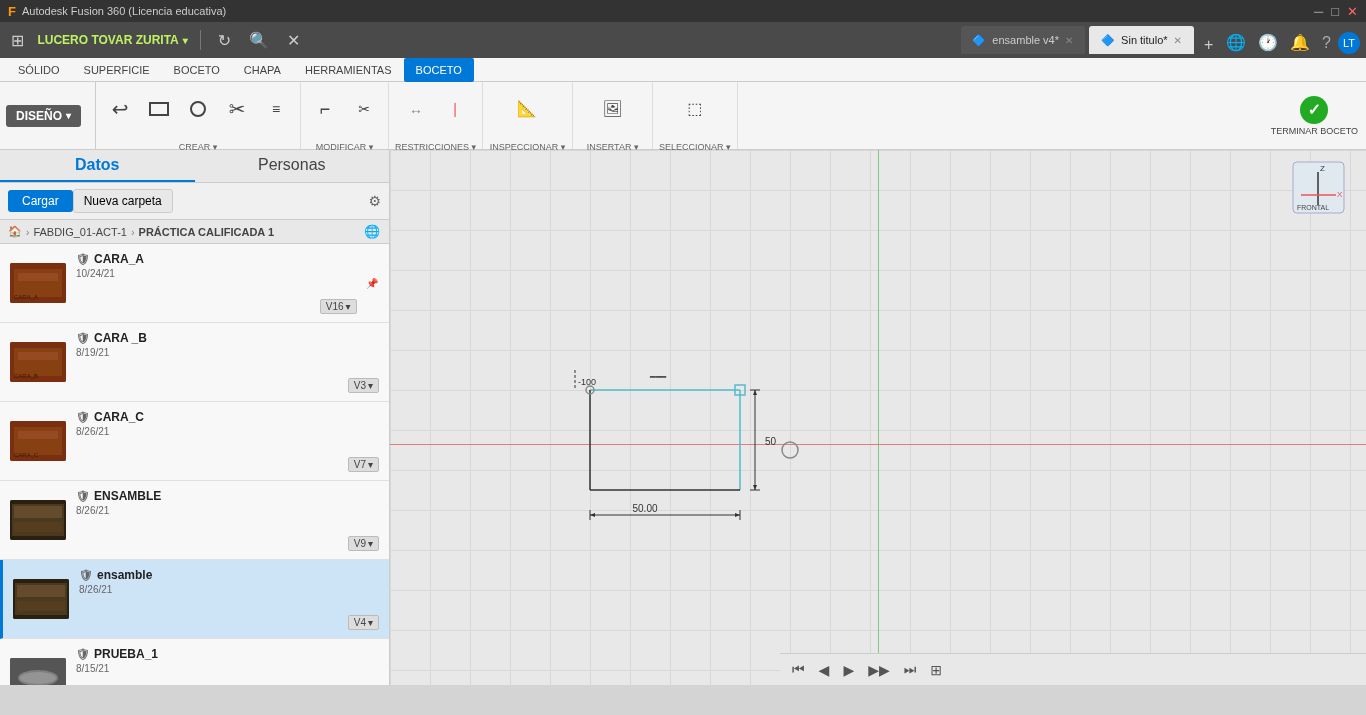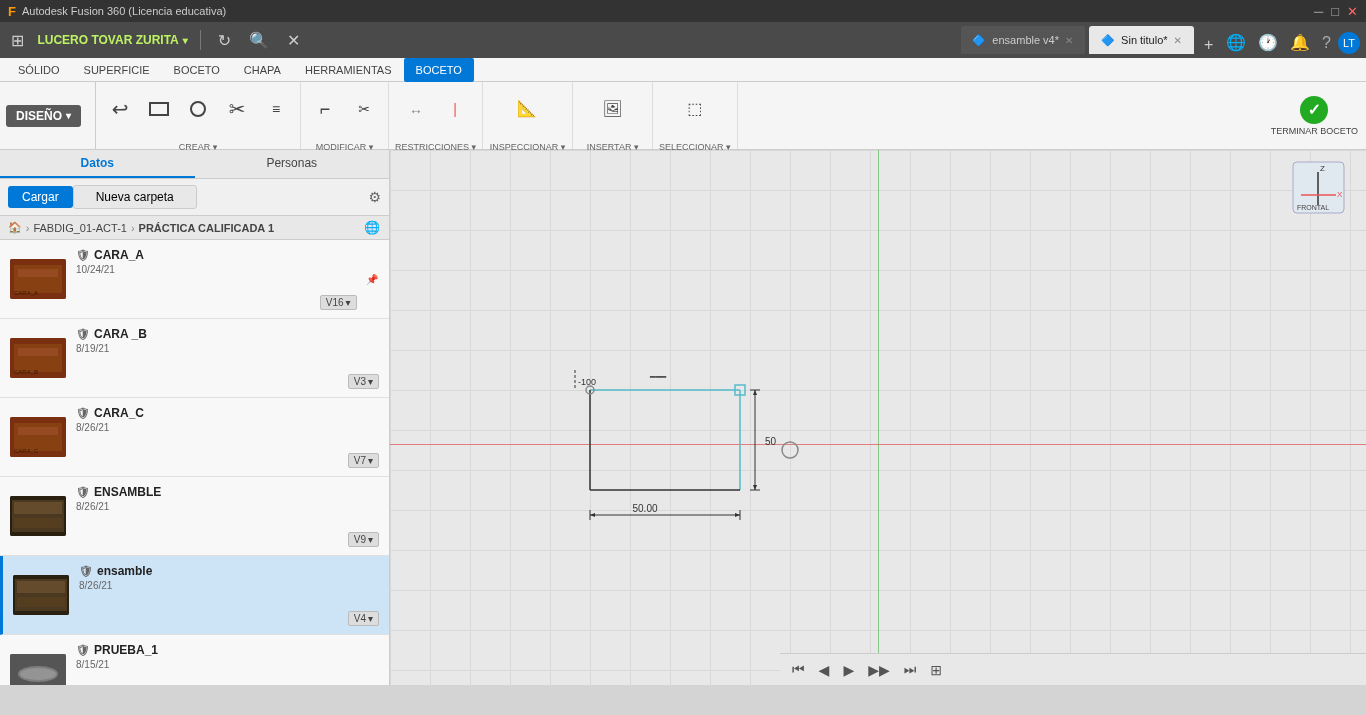--- a/index.html
+++ b/index.html
@@ -202,21 +202,21 @@
     #left-panel-tabs {
       display: flex;
       border-bottom: 1px solid #ccc;
       background: #e8e8e8;
     }
     .lpanel-tab {
       flex: 1;
       text-align: center;
       padding: 6px 0;
       cursor: pointer;
-      font-size: 12px;
+      font-size: 16px;
       color: #444;
       border-bottom: 2px solid transparent;
     }
     .lpanel-tab.active { border-bottom: 2px solid #0078d7; color: #0078d7; font-weight: bold; }
     .lpanel-actions {
       display: flex;
       align-items: center;
       padding: 6px 8px;
       border-bottom: 1px solid #ccc;
     }
@@ -225,21 +225,21 @@
       color: white;
       border: none;
       padding: 4px 14px;
       border-radius: 3px;
       cursor: pointer;
       font-size: 12px;
     }
     .btn-nueva-carpeta {
       background: #e8e8e8;
       border: 1px solid #ccc;
-      padding: 4px 22px;
+      padding: 4px 10px;
       border-radius: 3px;
       cursor: pointer;
       font-size: 12px;
     }
     .gear-icon { font-size: 14px; cursor: pointer; color: #666; margin-left: auto; }
 
     
     .breadcrumb {
       display: flex;
       align-items: center;

